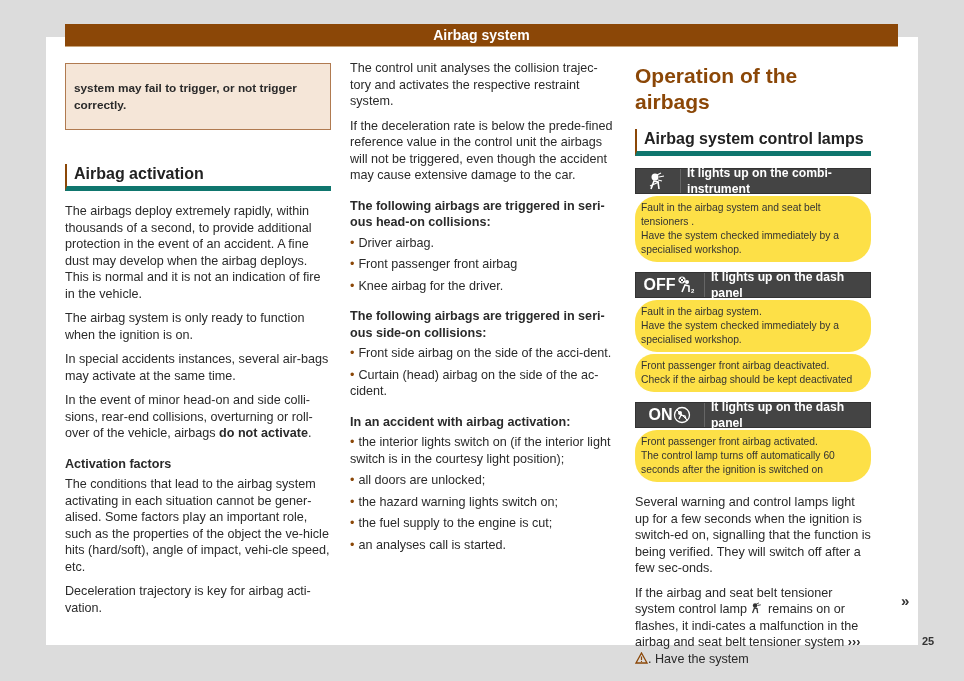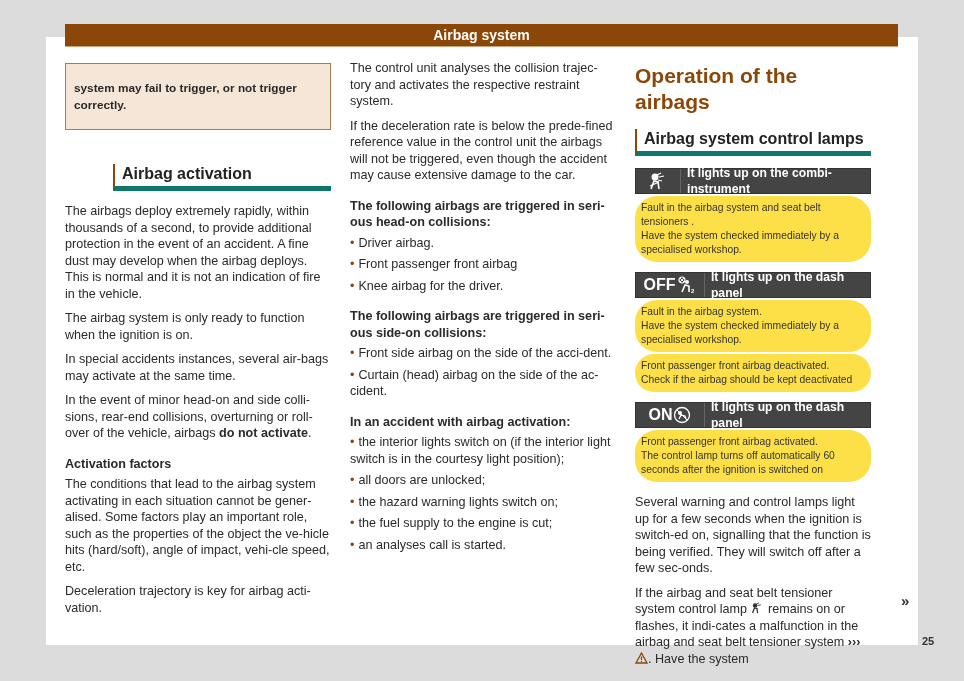--- a/index.html
+++ b/index.html
@@ -27,21 +27,21 @@
   .warn-box {
     background: #f5e6d8; border: 1px solid #b07a50;
     padding: 16px 8px; font-weight: bold; font-size: 11.8px; line-height: 16.5px;
     margin-top: 3px;
   }
   .h2 {
     border-left: 2px solid #8b4707; border-bottom: 5px solid #0f766e;
     padding: 0 0 2px 7px; font-size: 16px; font-weight: bold; color: #222;
     line-height: 20px;
   }
-  .col1 .h2 { margin-top: 34px; margin-bottom: 12px; margin-left: 48px; }
+  .col1 .h2 { margin-top: 34px; margin-bottom: 12px; }
   .subhead { font-weight: bold; margin: 14px 0 4px 0; }
   .bold { font-weight: bold; }
   ul { list-style: none; margin: 0; padding: 0; }
   li { margin: 0 0 5px 0; }
   .bullet { color: #8b4707; margin-right: 4px; }
   .h1 {
     color: #8b4707; font-size: 21px; font-weight: bold; line-height: 26px;
     margin: 3px 0 14px 0;
   }
   .col3 .h2 { margin-bottom: 12px; }

